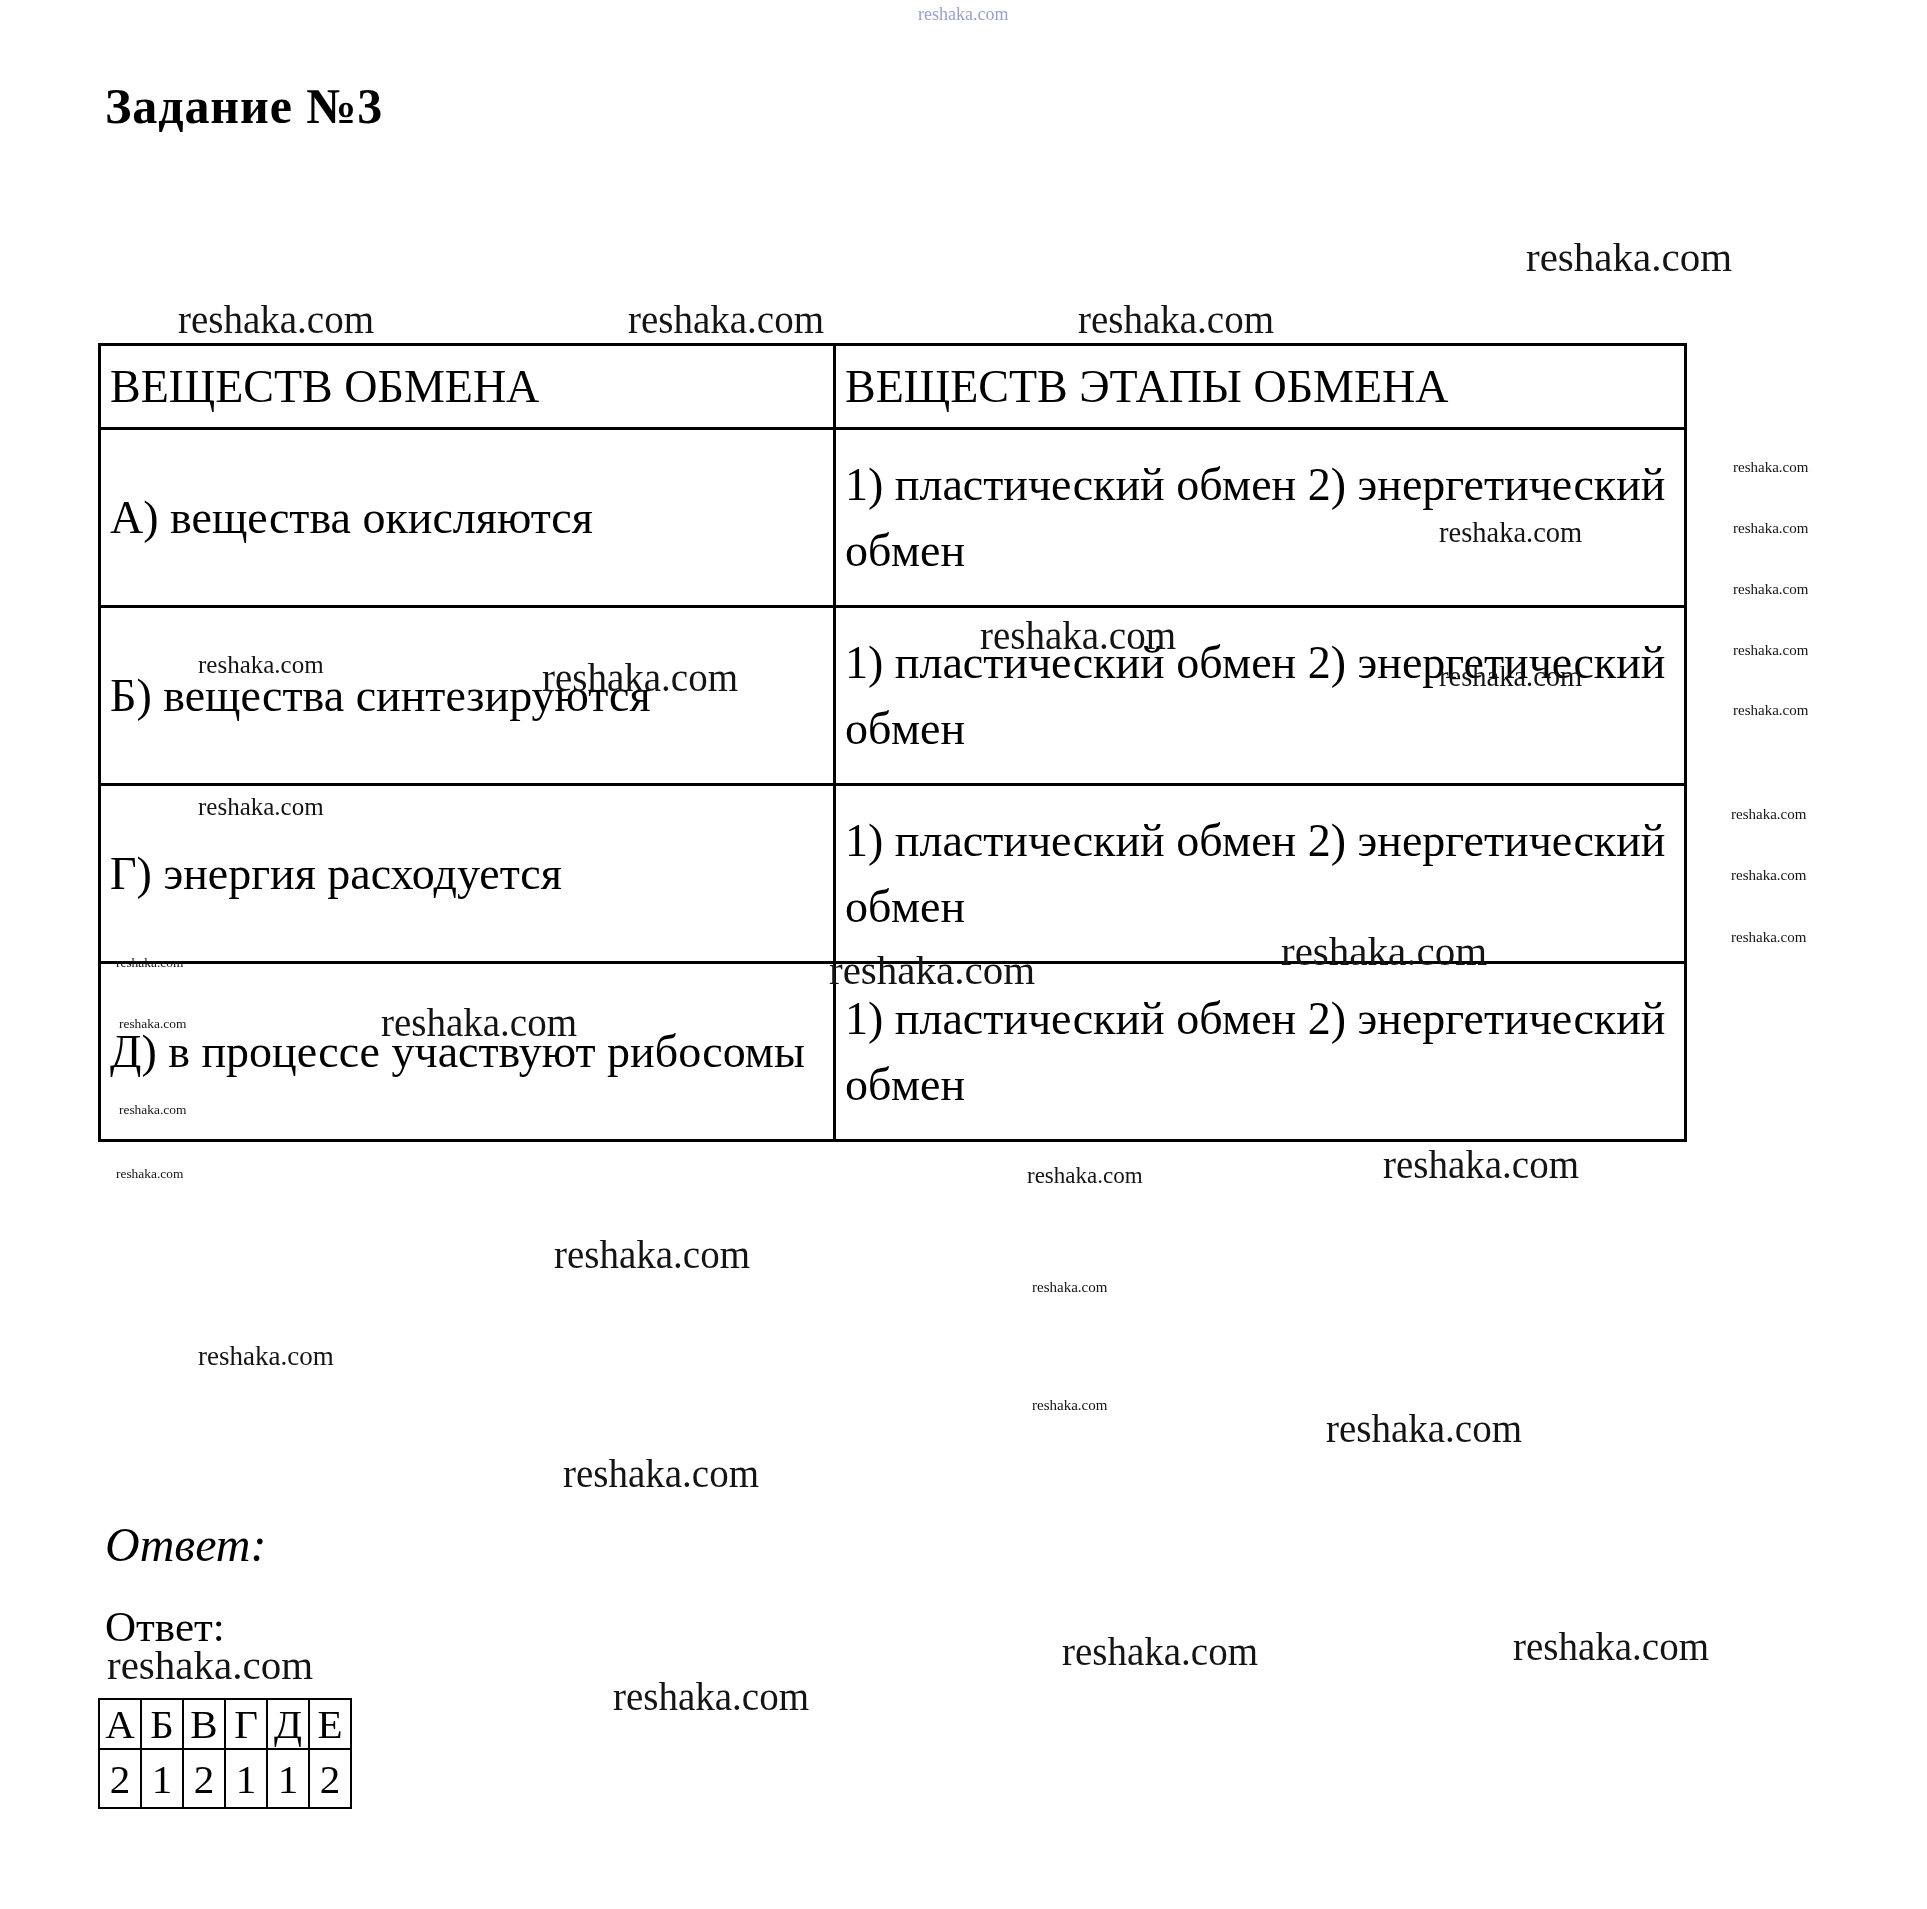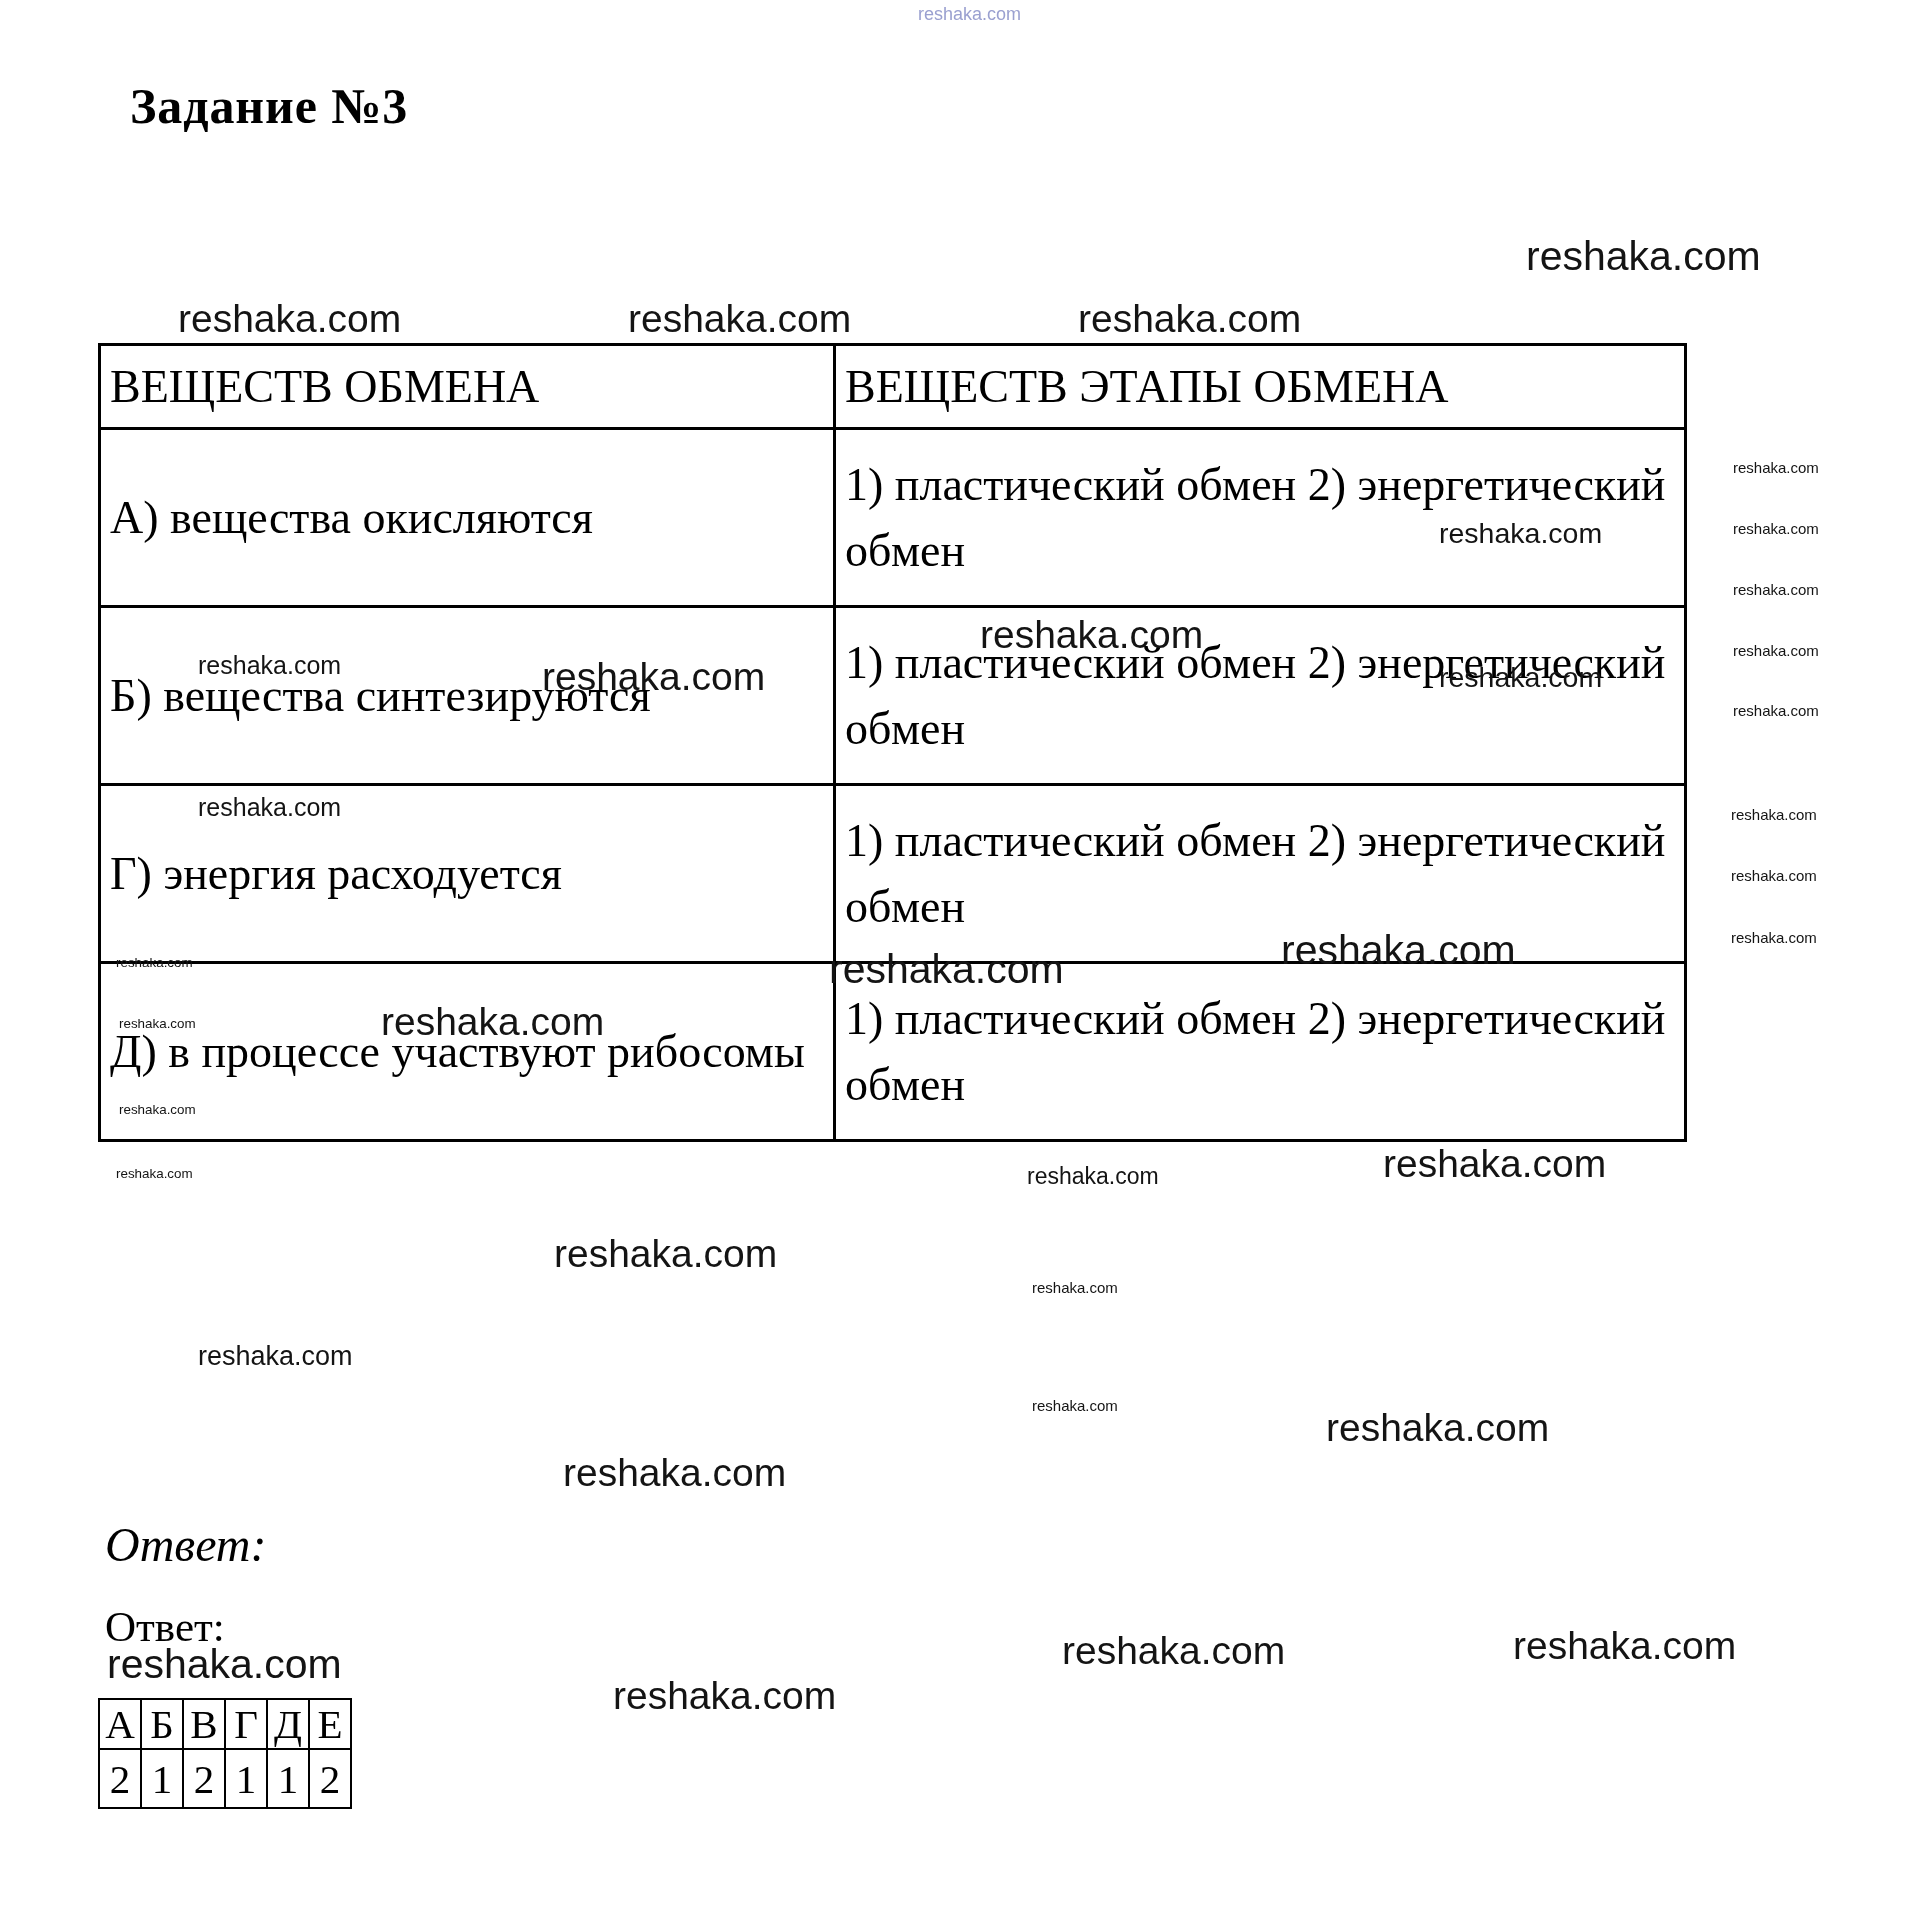--- a/index.html
+++ b/index.html
@@ -14,21 +14,20 @@
   }
   .page { position: absolute; inset: 0; background: #fff; }
 
   .title {
     position: absolute;
     left: 105px;
     top: 77px;
     font-size: 50px;
     font-weight: bold;
     letter-spacing: 0.9px;
-    margin-left: 25px;
   }
   .instruction {
     position: absolute;
     left: 105px;
     top: 176px;
     width: 1747px;
     font-size: 48px;
     line-height: 1.28;
   }
 
@@ -82,21 +81,21 @@
     text-align: center;
     vertical-align: middle;
     padding: 0 1.8px;
   }
   .answer-table tr.hdr td { height: 50px; }
   .answer-table tr.val td { height: 59px; }
 
   #watermark-layer { position: absolute; inset: 0; pointer-events: none; }
   .wm {
     position: absolute;
-    font-family: Liberation Sans, sans-serif;
+    font-family: Liberation Serif, serif;
     color: #141414;
     white-space: nowrap;
   }
 </style>
 </head>
 <body>
 
 <div class="page">
 
   <div class="title">Задание №3</div>

